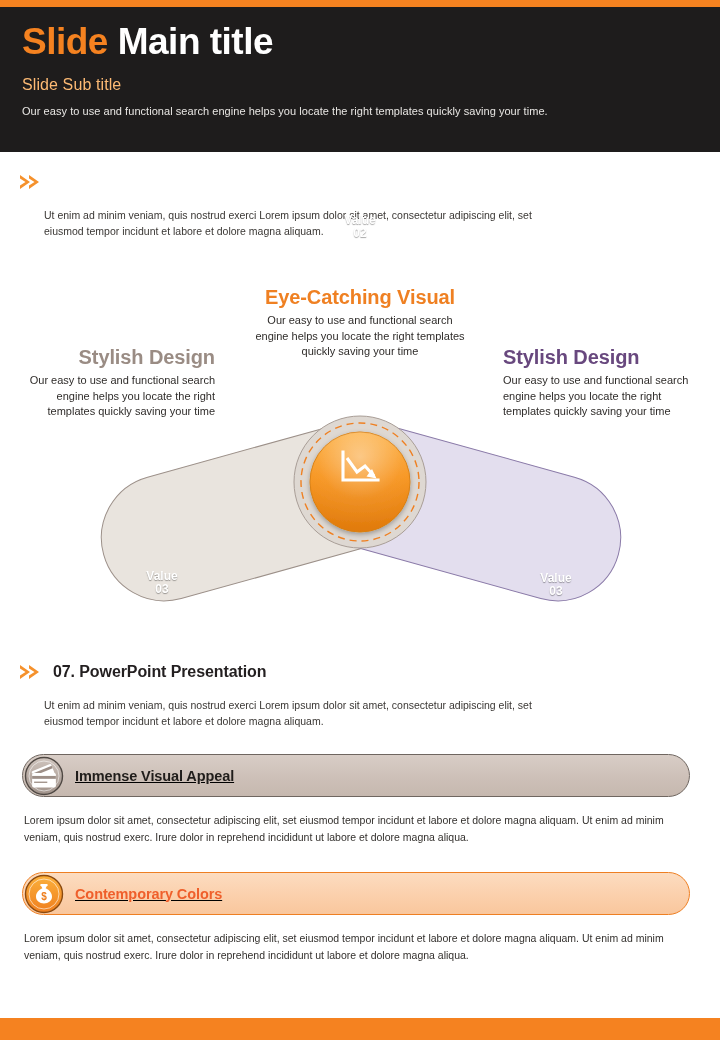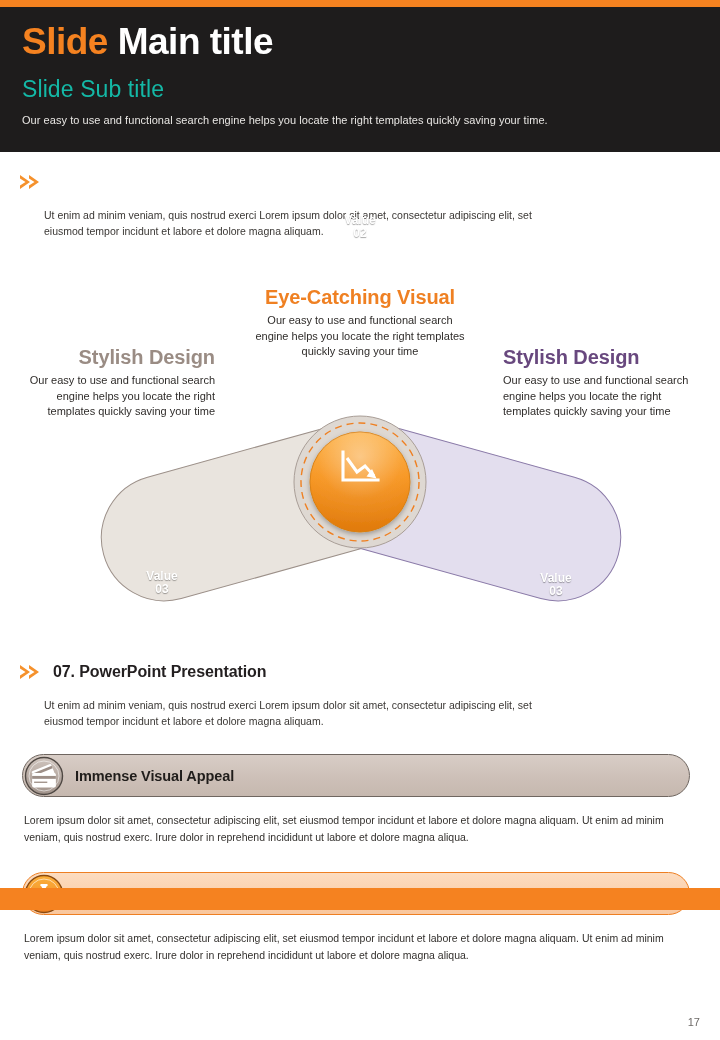--- a/index.html
+++ b/index.html
@@ -8,21 +8,21 @@
     width: 720px;
     height: 1040px;
     background: #ffffff;
     font-family: "Liberation Sans", sans-serif;
     overflow: hidden;
   }
 
   .slide {
     position: relative;
     width: 720px;
-    height: 910px;
+    height: 1040px;
     background: #ffffff;
   }
 
   
   .top-accent-bar {
     position: absolute;
     top: 0; left: 0;
     width: 720px;
     height: 7px;
     background: #f58220;
@@ -42,23 +42,23 @@
     font-weight: bold;
     letter-spacing: -0.5px;
     line-height: 1.05;
     white-space: nowrap;
   }
   .main-title .tl-accent { color: #f58220; }
   .main-title .tl-plain  { color: #ffffff; }
 
   .sub-title {
     margin-top: 14px;
-    font-size: 23px;
+    font-size: 16px;
     font-weight: normal;
-    color: #14b8a6;
+    color: #fdba74;
     letter-spacing: 0.1px;
   }
 
   .header-desc {
     margin-top: 11px;
     font-size: 11px;
     color: #e8e6e3;
     letter-spacing: 0.05px;
   }
 
@@ -147,20 +147,21 @@
 
   
   .feature-bar {
     position: absolute;
     left: 22px;
     width: 668px;
     height: 43px;
     border-radius: 22px;
     display: flex;
     align-items: center;
+    text-decoration: underline;
   }
 
   .bar-taupe {
     background: linear-gradient(180deg, #d8cdc6 0%, #cdc0b8 55%, #c6b8af 100%);
     border: 1px solid #6f6660;
   }
   .bar-orange {
     background: linear-gradient(180deg, #fcdcc0 0%, #fbd0ac 55%, #f9c79d 100%);
     border: 1px solid #ee7f22;
   }

